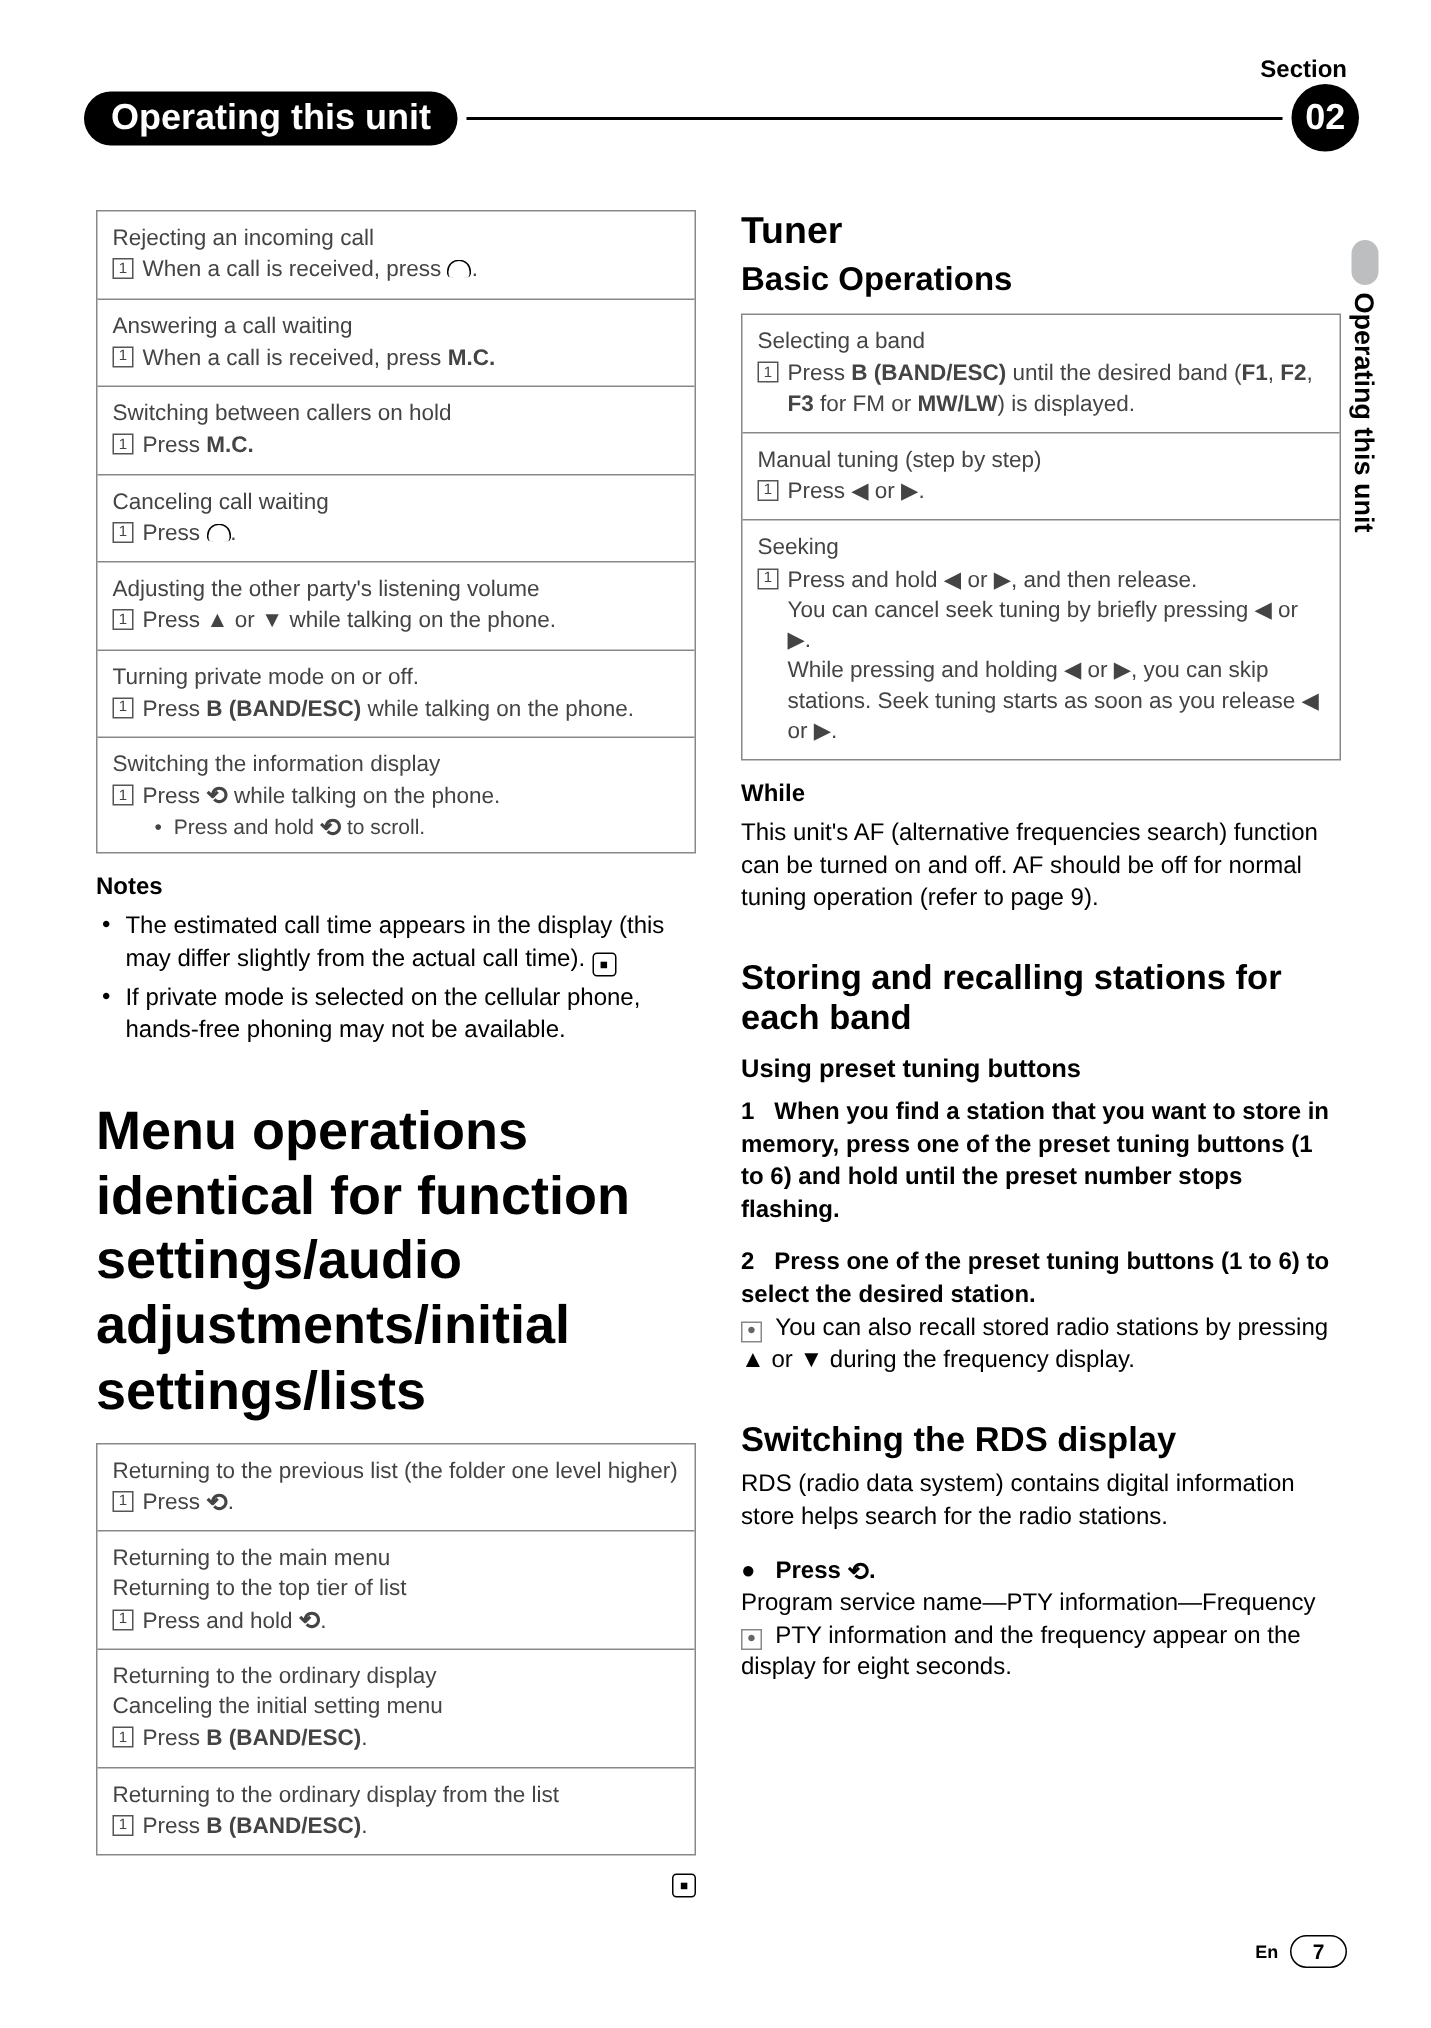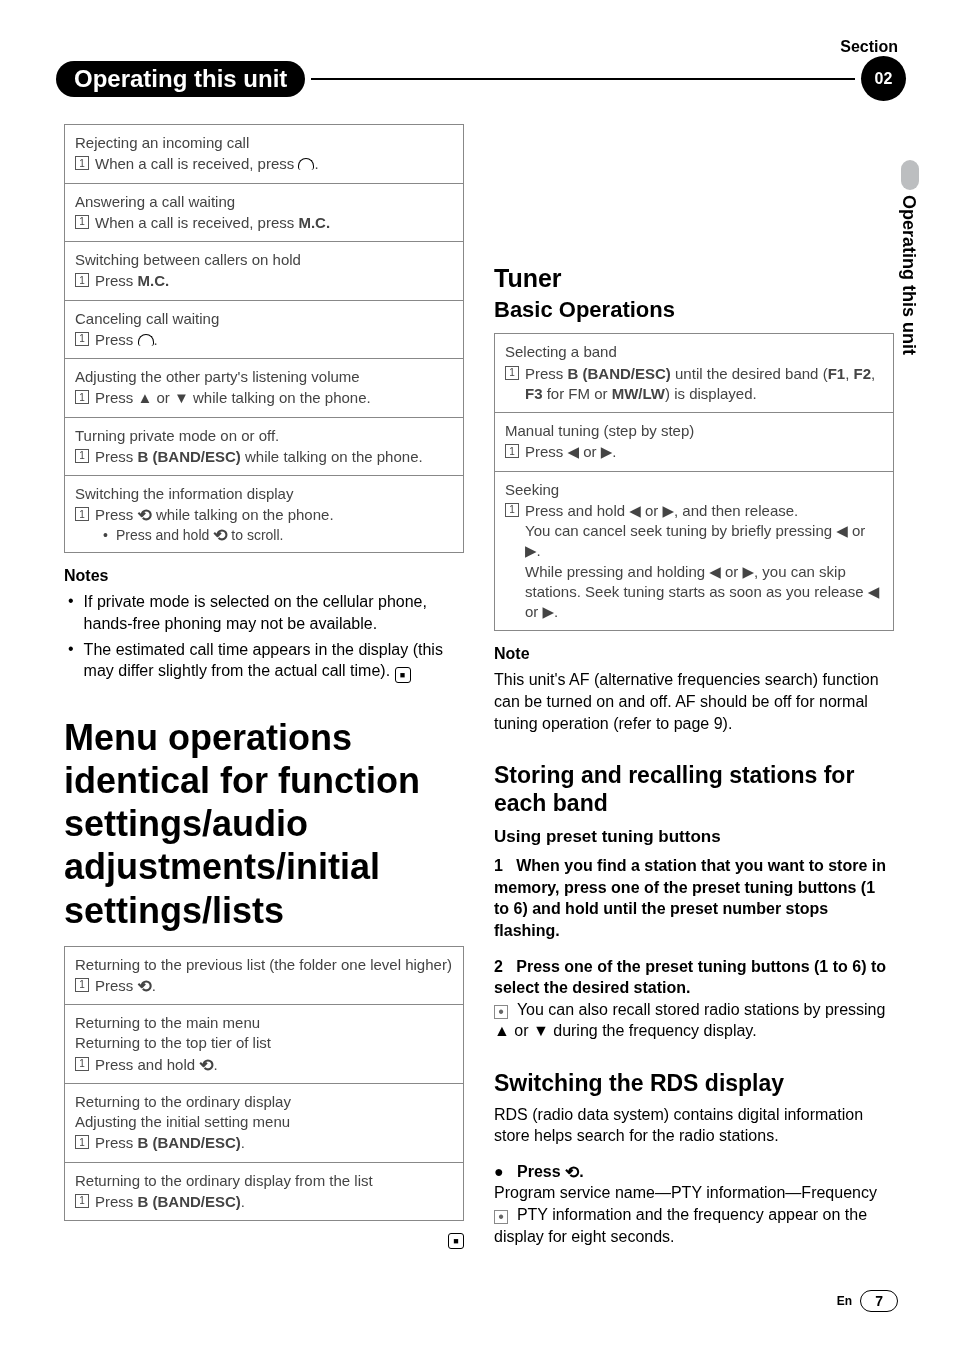--- a/index.html
+++ b/index.html
@@ -39,21 +39,21 @@
   .header-line {
     flex: 1;
     height: 2px;
     background: #000;
     margin: 0 6px;
   }
   .header-num {
     background: #000;
     color: #fff;
     font-weight: bold;
-    font-size: 16px;
+    font-size: 24px;
     border-radius: 50%;
     min-width: 45px;
     height: 45px;
     display: flex;
     align-items: center;
     justify-content: center;
     padding: 0 4px;
   }
   .side-tab {
     position: absolute;
@@ -67,26 +67,25 @@
     position: absolute;
     top: 160px;
     right: 35px;
     width: 18px;
     height: 30px;
     background: #bcbec0;
     border-radius: 9px;
   }
   .cols {
     position: absolute;
-    top: 124px;
+    top: 140px;
     left: 64px;
     width: 830px;
     display: flex;
     gap: 30px;
-    align-items: flex-end;
   }
   .col {
     flex: 1;
     min-width: 0;
   }
   .tblock {
     border: 1px solid #888;
   }
   .trow {
     border-bottom: 1px solid #888;
@@ -254,25 +253,25 @@
         <div class="subbullet">
             <span>•</span>
             <span><span>Press and hold </span><span class="icon-return">⟲</span><span> to scroll.</span></span>
           </div>
       </div>
     </div>
 
     <div class="notes-h">Notes</div>
     <ul class="notes">
       <li>
+          <span><span>The estimated call time appears in the display (this may differ slightly from the actual call time).</span> <span class="icon-endbox">■</span></span>
+        </li>
+      <li>
           <span>If private mode is selected on the cellular phone, hands-free phoning may not be available.</span>
         </li>
-      <li>
-          <span><span>The estimated call time appears in the display (this may differ slightly from the actual call time).</span> <span class="icon-endbox">■</span></span>
-        </li>
     </ul>
 
     <div class="h1">Menu operations identical for function settings/audio adjustments/initial settings/lists</div>
 
     <div class="tblock">
       <div class="trow">
         <div class="title">Returning to the previous list (the folder one level higher)</div>
         <div class="step">
             <span class="numbox">1</span>
             <span class="body"><span>Press </span><span class="icon-return">⟲</span><span>.</span></span>
@@ -281,21 +280,21 @@
       <div class="trow">
         <div class="title">Returning to the main menu</div>
         <div class="title">Returning to the top tier of list</div>
         <div class="step">
             <span class="numbox">1</span>
             <span class="body"><span>Press and hold </span><span class="icon-return">⟲</span><span>.</span></span>
           </div>
       </div>
       <div class="trow">
         <div class="title">Returning to the ordinary display</div>
-        <div class="title">Adjusting the initial setting menu</div>
+        <div class="title">Canceling the initial setting menu</div>
         <div class="step">
             <span class="numbox">1</span>
             <span class="body"><span>Press </span><b>B (BAND/ESC)</b><span>.</span></span>
           </div>
       </div>
       <div class="trow">
         <div class="title">Returning to the ordinary display from the list</div>
         <div class="step">
             <span class="numbox">1</span>
             <span class="body"><span>Press </span><b>B (BAND/ESC)</b><span>.</span></span>
@@ -330,21 +329,21 @@
             <span class="numbox">1</span>
           <span class="body">
             <span>Press and hold ◀ or ▶, and then release.</span><br>
             <span>You can cancel seek tuning by briefly pressing ◀ or ▶.</span><br>
             <span>While pressing and holding ◀ or ▶, you can skip stations. Seek tuning starts as soon as you release ◀ or ▶.</span>
           </span>
         </div>
       </div>
     </div>
 
-    <div class="notes-h">Note</div>
+    <div class="notes-h">While</div>
     <div class="p">This unit's AF (alternative frequencies search) function can be turned on and off. AF should be off for normal tuning operation (refer to page 9).</div>
 
     <div class="h2b">Storing and recalling stations for each band</div>
     <div class="h3">Using preset tuning buttons</div>
 
     <div class="p" style="font-weight:bold; margin-bottom:14px;"><span class="stepnum">1&nbsp;&nbsp;&nbsp;</span><span>When you find a station that you want to store in memory, press one of the preset tuning buttons (1 to 6) and hold until the preset number stops flashing.</span></div>
 
     <div class="p" style="font-weight:bold;"><span class="stepnum">2&nbsp;&nbsp;&nbsp;</span><span>Press one of the preset tuning buttons (1 to 6) to select the desired station.</span></div>
     <div class="p"><span class="sq">•</span>&nbsp;&nbsp;<span>You can also recall stored radio stations by pressing ▲ or ▼ during the frequency display.</span></div>
 

